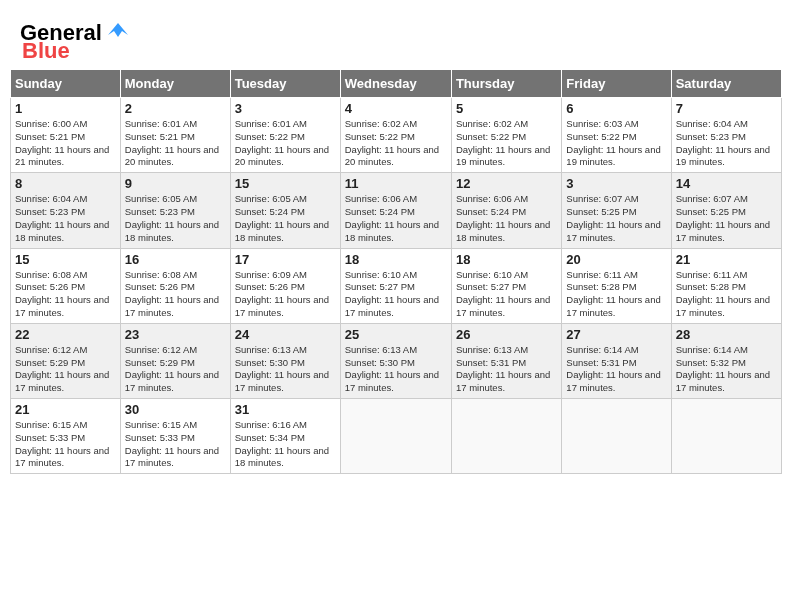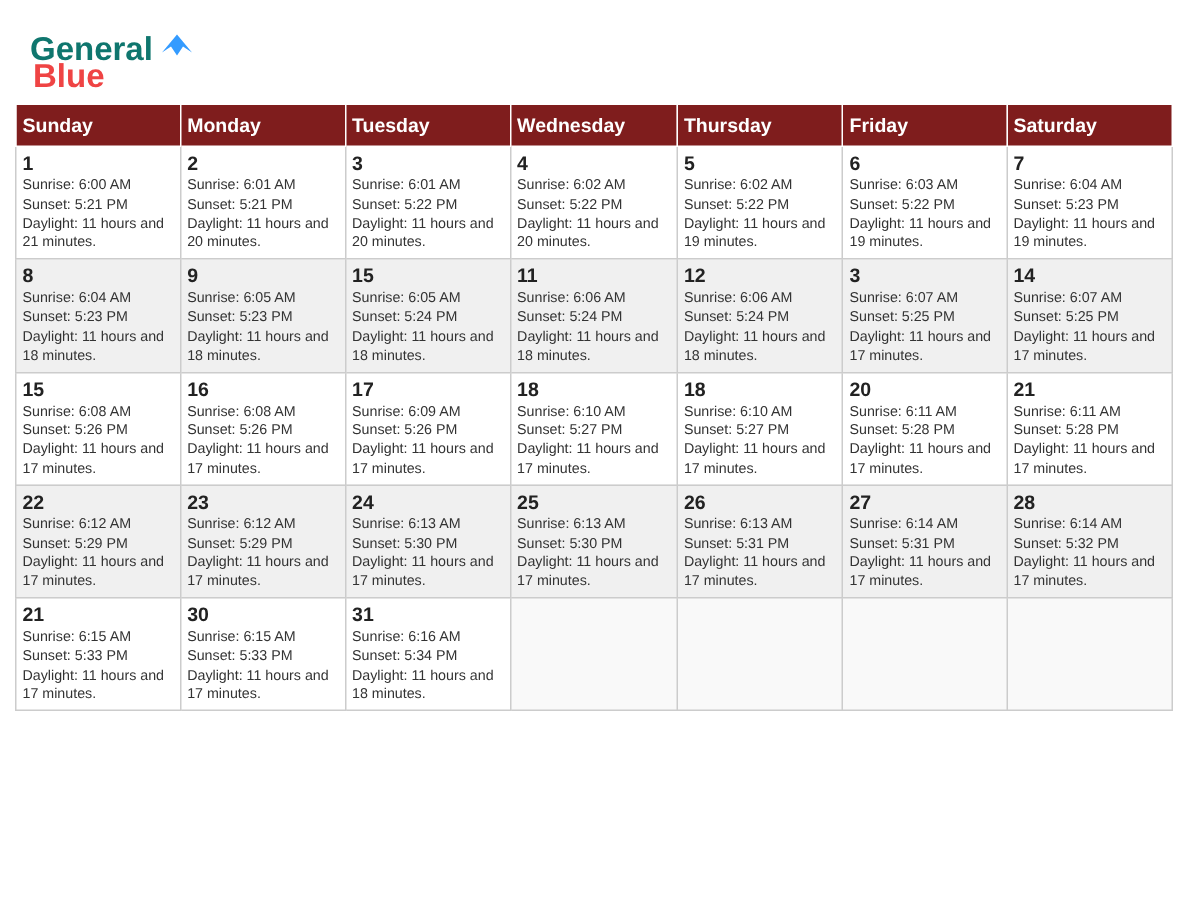--- a/index.html
+++ b/index.html
@@ -33,21 +33,21 @@
       font-size: 16px;
       font-weight: normal;
       color: #444;
     }
     .calendar {
       width: 100%;
       border-collapse: collapse;
       font-size: 10px;
     }
     .calendar thead tr th {
-      background: #7f1d1d;
+      background: #737373;
       color: #fff;
       font-size: 13px;
       font-weight: bold;
       padding: 6px 4px;
       text-align: left;
       border: 1px solid #fff;
     }
     .calendar tbody tr td {
       border: 1px solid #ccc;
       vertical-align: top;
@@ -75,21 +75,21 @@
       background: #f9f9f9 !important;
     }
   </style>
 </head>
 <body>
 
 <div class="header">
   <div class="logo">
     <div style="display:flex; align-items:center;">
       <span style="font-size:22px; font-weight:bold; color:#333;">
-        <span style="color:#0f766e;">General</span>
+        <span style="color:#000000;">General</span>
       </span>
       <svg width="28" height="20" viewBox="0 0 28 20" style="margin-left:2px; margin-top:-4px;">
         <polygon points="4,14 14,2 24,14 18,10 14,16 10,10" fill="#1e90ff" opacity="0.9"></polygon>
       </svg>
     </div>
     <span style="font-size:22px; font-weight:bold; color:#ef4444; margin-top:-8px; padding-left:2px;">Blue</span>
   </div>
 </div>
 
 <table class="calendar">

